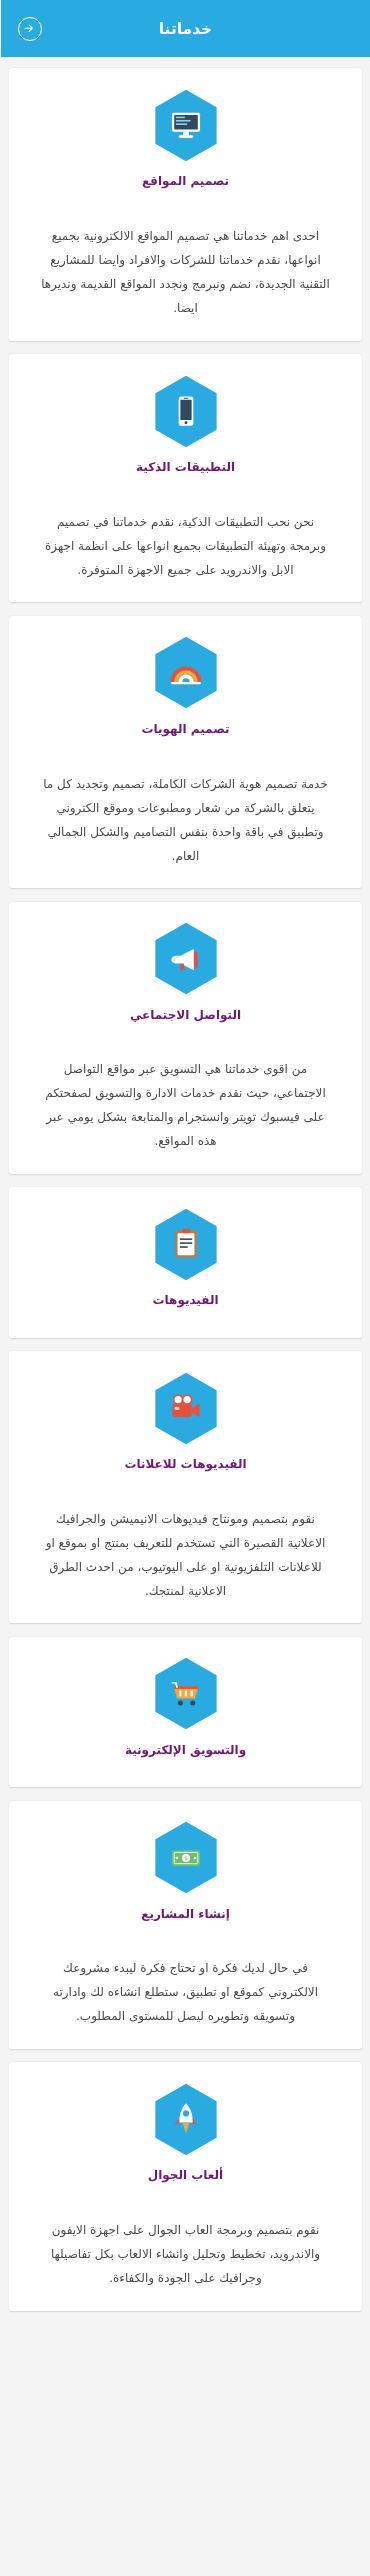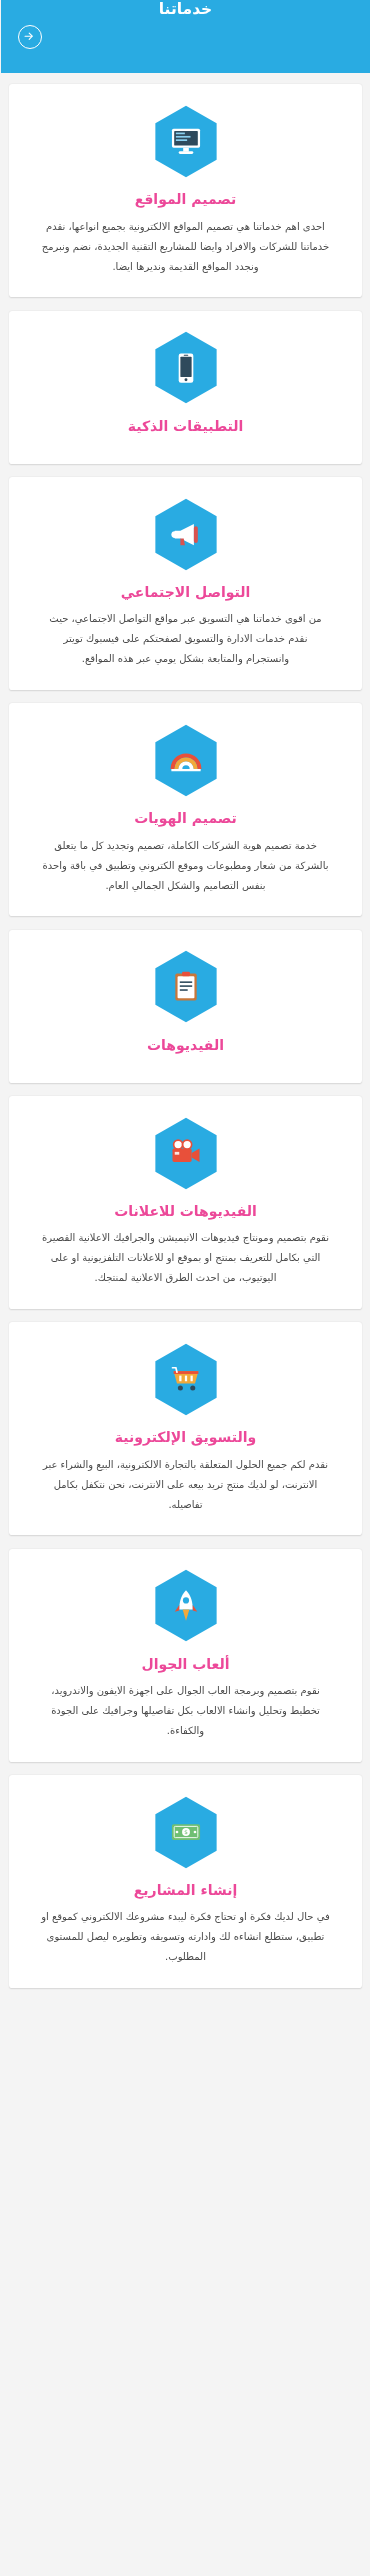--- a/index.html
+++ b/index.html
@@ -11,24 +11,24 @@
   }
   body {
     width: 371px;
     min-height: 2803px;
     direction: rtl;
   }
 
   
   .header {
     width: 100%;
-    height: 73px;
+    height: 57px;
     background: #29ABE2;
     display: flex;
-    align-items: flex-start;
+    align-items: center;
     justify-content: center;
     position: relative;
   }
   .header-title {
     color: #ffffff;
     font-size: 15.5px;
     font-weight: bold;
     letter-spacing: 0.3px;
   }
   .header-arrow {
@@ -83,31 +83,32 @@
     z-index: 2;
     width: 36px;
     height: 36px;
     display: flex;
     align-items: center;
     justify-content: center;
   }
   .hexwrap .glyph svg { width: 100%; height: 100%; display: block; }
 
   .card-title {
-    color: #ec4899;
-    font-size: 14px;
+    color: #701a75;
+    font-size: 12px;
     font-weight: bold;
     margin: 3.1px 0 8.2px 0;
     line-height: 1.3;
   }
   .card-text {
     color: #4a4a4a;
-    font-size: 10px;
+    font-size: 12px;
     line-height: 2.0;
     max-width: 289px;
+    margin-top: 26px;
   }
 </style>
 </head>
 <body>
 
 <div class="header">
   <div class="header-arrow">
     <svg viewBox="0 0 24 24" width="12.4" height="12.4" aria-hidden="true">
       <path d="M4 12 H17" stroke="#ffffff" stroke-width="2.2" stroke-linecap="round" fill="none"></path>
       <path d="M12 6 L18 12 L12 18" stroke="#ffffff" stroke-width="2.2" stroke-linecap="round" stroke-linejoin="round" fill="none"></path>
@@ -147,56 +148,57 @@
       <span class="glyph">
         <svg viewBox="0 0 64 64" aria-hidden="true">
           <rect x="19" y="6" width="26" height="52" rx="4" fill="#ffffff"></rect>
           <rect x="22" y="12" width="20" height="36" rx="1.5" fill="#2F4A5C"></rect>
           <circle cx="32" cy="53" r="2.6" fill="#2F4A5C"></circle>
           <rect x="28" y="8.5" width="8" height="1.8" rx="0.9" fill="#2F4A5C"></rect>
         </svg>
       </span>
     </div>
     <div class="card-title">التطبيقات الذكية</div>
+    <div class="card-text">نحن نحب التطبيقات الذكية، نقدم خدماتنا في تصميم وبرمجة وتهيئة التطبيقات بجميع انواعها على انظمة اجهزة الابل والاندرويد على جميع الاجهزة المتوفرة.</div>
+  </div>
+
+  <div class="card">
+    <div class="hexwrap">
+      <svg class="hexbg" viewBox="0 0 100 112" aria-hidden="true">
+        <polygon points="50,1 97,28 97,84 50,111 3,84 3,28" fill="#29ABE2"></polygon>
+      </svg>
+      <span class="glyph">
+        <svg viewBox="0 0 64 64" aria-hidden="true">
+          <path d="M8 48 A24 24 0 0 1 56 48" fill="none" stroke="#E8503A" stroke-width="7"></path>
+          <path d="M15 48 A17 17 0 0 1 49 48" fill="none" stroke="#F2A93B" stroke-width="7"></path>
+          <path d="M22 48 A10 10 0 0 1 42 48" fill="none" stroke="#ffffff" stroke-width="7"></path>
+          <rect x="6" y="48" width="52" height="4" fill="#ffffff"></rect>
+        </svg>
+      </span>
+    </div>
+    <div class="card-title">تصميم الهويات</div>
+    <div class="card-text">خدمة تصميم هوية الشركات الكاملة، تصميم وتجديد كل ما يتعلق بالشركة من شعار ومطبوعات وموقع الكتروني وتطبيق في باقة واحدة بنفس التصاميم والشكل الجمالي العام.</div>
   </div>
 
   <div class="card">
     <div class="hexwrap">
       <svg class="hexbg" viewBox="0 0 100 112" aria-hidden="true">
         <polygon points="50,1 97,28 97,84 50,111 3,84 3,28" fill="#29ABE2"></polygon>
       </svg>
       <span class="glyph">
         <svg viewBox="0 0 64 64" aria-hidden="true">
           <path d="M12 26 L12 40 L22 40 L46 52 L46 14 L22 26 Z" fill="#ffffff"></path>
           <rect x="46" y="18" width="7" height="30" rx="3.5" fill="#D9534F"></rect>
           <path d="M22 40 L22 52 L30 52 L28 40 Z" fill="#D9534F"></path>
           <circle cx="12" cy="33" r="6" fill="#ffffff"></circle>
         </svg>
       </span>
     </div>
     <div class="card-title">التواصل الاجتماعي</div>
     <div class="card-text">من اقوى خدماتنا هي التسويق عبر مواقع التواصل الاجتماعي، حيث نقدم خدمات الادارة والتسويق لصفحتكم على فيسبوك تويتر وانستجرام والمتابعة بشكل يومي عبر هذه المواقع.</div>
-  </div>
-
-  <div class="card">
-    <div class="hexwrap">
-      <svg class="hexbg" viewBox="0 0 100 112" aria-hidden="true">
-        <polygon points="50,1 97,28 97,84 50,111 3,84 3,28" fill="#29ABE2"></polygon>
-      </svg>
-      <span class="glyph">
-        <svg viewBox="0 0 64 64" aria-hidden="true">
-          <path d="M8 48 A24 24 0 0 1 56 48" fill="none" stroke="#E8503A" stroke-width="7"></path>
-          <path d="M15 48 A17 17 0 0 1 49 48" fill="none" stroke="#F2A93B" stroke-width="7"></path>
-          <path d="M22 48 A10 10 0 0 1 42 48" fill="none" stroke="#ffffff" stroke-width="7"></path>
-          <rect x="6" y="48" width="52" height="4" fill="#ffffff"></rect>
-        </svg>
-      </span>
-    </div>
-    <div class="card-title">تصميم الهويات</div>
-    <div class="card-text">خدمة تصميم هوية الشركات الكاملة، تصميم وتجديد كل ما يتعلق بالشركة من شعار ومطبوعات وموقع الكتروني وتطبيق في باقة واحدة بنفس التصاميم والشكل الجمالي العام.</div>
   </div>
 
   <div class="card">
     <div class="hexwrap">
       <svg class="hexbg" viewBox="0 0 100 112" aria-hidden="true">
         <polygon points="50,1 97,28 97,84 50,111 3,84 3,28" fill="#29ABE2"></polygon>
       </svg>
       <span class="glyph">
         <svg viewBox="0 0 64 64" aria-hidden="true">
           <rect x="13" y="8" width="38" height="48" rx="3" fill="#C8773A"></rect>
@@ -220,21 +222,21 @@
         <svg viewBox="0 0 64 64" aria-hidden="true">
           <rect x="8" y="24" width="34" height="24" rx="3" fill="#E8503A"></rect>
           <path d="M42 32 L56 24 L56 48 L42 40 Z" fill="#E8503A"></path>
           <circle cx="18" cy="17" r="8" fill="#ffffff" stroke="#E8503A" stroke-width="3"></circle>
           <circle cx="34" cy="17" r="8" fill="#ffffff" stroke="#E8503A" stroke-width="3"></circle>
           <rect x="12" y="30" width="8" height="5" fill="#ffffff" opacity="0.85"></rect>
         </svg>
       </span>
     </div>
     <div class="card-title">الفيديوهات للاعلانات</div>
-    <div class="card-text">نقوم بتصميم ومونتاج فيديوهات الانيميشن والجرافيك الاعلانية القصيرة التي بكامل للتعريف بمنتج او بموقع او للاعلانات التلفزيونية او على اليوتيوب، من احدث الطرق الاعلانية لمنتجك.</div>
+    <div class="card-text">نقوم بتصميم ومونتاج فيديوهات الانيميشن والجرافيك الاعلانية القصيرة التي تستخدم للتعريف بمنتج او بموقع او للاعلانات التلفزيونية او على اليوتيوب، من احدث الطرق الاعلانية لمنتجك.</div>
   </div>
 
   <div class="card">
     <div class="hexwrap">
       <svg class="hexbg" viewBox="0 0 100 112" aria-hidden="true">
         <polygon points="50,1 97,28 97,84 50,111 3,84 3,28" fill="#29ABE2"></polygon>
       </svg>
       <span class="glyph">
         <svg viewBox="0 0 64 64" aria-hidden="true">
           <path d="M10 18 L54 18 L48 40 L16 40 Z" fill="#F2A93B"></path>
@@ -242,40 +244,20 @@
           <rect x="20" y="26" width="4" height="10" fill="#ffffff"></rect>
           <rect x="30" y="26" width="4" height="10" fill="#ffffff"></rect>
           <rect x="40" y="26" width="4" height="10" fill="#ffffff"></rect>
           <circle cx="22" cy="48" r="4.5" fill="#2F4A5C"></circle>
           <circle cx="44" cy="48" r="4.5" fill="#2F4A5C"></circle>
           <path d="M8 12 L14 12 L16 20" stroke="#ffffff" stroke-width="3" fill="none" stroke-linecap="round"></path>
         </svg>
       </span>
     </div>
     <div class="card-title">والتسويق الإلكترونية</div>
-    <div class="card-text">نقدم لكم جميع الحلول المتعلقة بالتجارة الالكترونية، البيع والشراء عبر الانترنت، لو لديك منتج تريد بيعه على الانترنت، نحن نتكفل بكامل تفاصيله.</div>
-  </div>
-
-  <div class="card">
-    <div class="hexwrap">
-      <svg class="hexbg" viewBox="0 0 100 112" aria-hidden="true">
-        <polygon points="50,1 97,28 97,84 50,111 3,84 3,28" fill="#29ABE2"></polygon>
-      </svg>
-      <span class="glyph">
-        <svg viewBox="0 0 64 64" aria-hidden="true">
-          <path d="M32 4 C42 14 44 28 44 38 L20 38 C20 28 22 14 32 4 Z" fill="#ffffff"></path>
-          <circle cx="32" cy="22" r="5.5" fill="#29ABE2"></circle>
-          <path d="M20 30 L12 42 L20 40 Z" fill="#E8503A"></path>
-          <path d="M44 30 L52 42 L44 40 Z" fill="#E8503A"></path>
-          <path d="M26 38 L32 58 L38 38 Z" fill="#F2A93B"></path>
-        </svg>
-      </span>
-    </div>
-    <div class="card-title">ألعاب الجوال</div>
-    <div class="card-text">نقوم بتصميم وبرمجة العاب الجوال على اجهزة الايفون والاندرويد، تخطيط وتحليل وانشاء الالعاب بكل تفاصيلها وجرافيك على الجودة والكفاءة.</div>
   </div>
 
   <div class="card">
     <div class="hexwrap">
       <svg class="hexbg" viewBox="0 0 100 112" aria-hidden="true">
         <polygon points="50,1 97,28 97,84 50,111 3,84 3,28" fill="#29ABE2"></polygon>
       </svg>
       <span class="glyph">
         <svg viewBox="0 0 64 64" aria-hidden="true">
           <rect x="7" y="18" width="50" height="28" rx="3" fill="#6FBF73"></rect>
@@ -284,14 +266,33 @@
           <text x="32" y="36" font-size="10" text-anchor="middle" fill="#6FBF73" font-family="DejaVu Sans, sans-serif">$</text>
           <circle cx="16" cy="32" r="2.4" fill="#ffffff"></circle>
           <circle cx="48" cy="32" r="2.4" fill="#ffffff"></circle>
         </svg>
       </span>
     </div>
     <div class="card-title">إنشاء المشاريع</div>
     <div class="card-text">في حال لديك فكرة او تحتاج فكرة ليبدء مشروعك الالكتروني كموقع او تطبيق، ستطلع انشاءه لك وادارته وتسويقه وتطويره ليصل للمستوى المطلوب.</div>
   </div>
 
+  <div class="card">
+    <div class="hexwrap">
+      <svg class="hexbg" viewBox="0 0 100 112" aria-hidden="true">
+        <polygon points="50,1 97,28 97,84 50,111 3,84 3,28" fill="#29ABE2"></polygon>
+      </svg>
+      <span class="glyph">
+        <svg viewBox="0 0 64 64" aria-hidden="true">
+          <path d="M32 4 C42 14 44 28 44 38 L20 38 C20 28 22 14 32 4 Z" fill="#ffffff"></path>
+          <circle cx="32" cy="22" r="5.5" fill="#29ABE2"></circle>
+          <path d="M20 30 L12 42 L20 40 Z" fill="#E8503A"></path>
+          <path d="M44 30 L52 42 L44 40 Z" fill="#E8503A"></path>
+          <path d="M26 38 L32 58 L38 38 Z" fill="#F2A93B"></path>
+        </svg>
+      </span>
+    </div>
+    <div class="card-title">ألعاب الجوال</div>
+    <div class="card-text">نقوم بتصميم وبرمجة العاب الجوال على اجهزة الايفون والاندرويد، تخطيط وتحليل وانشاء الالعاب بكل تفاصيلها وجرافيك على الجودة والكفاءة.</div>
+  </div>
+
 </div>
 
 
 </body></html>

